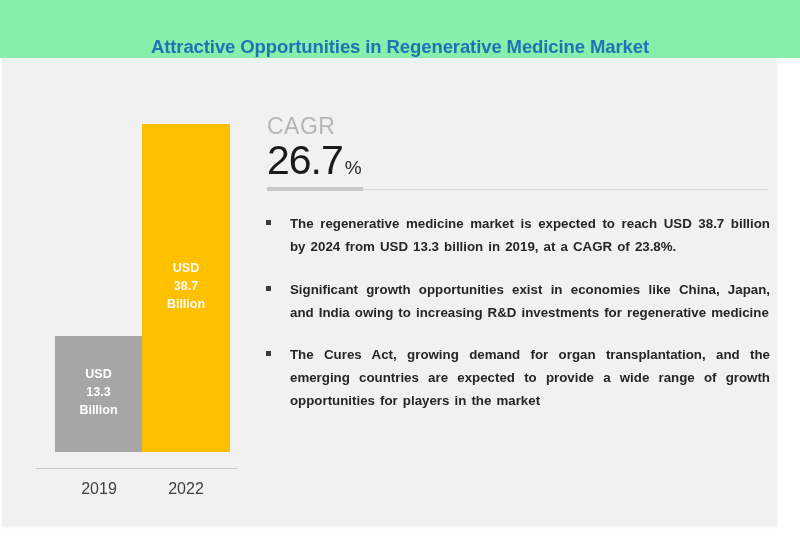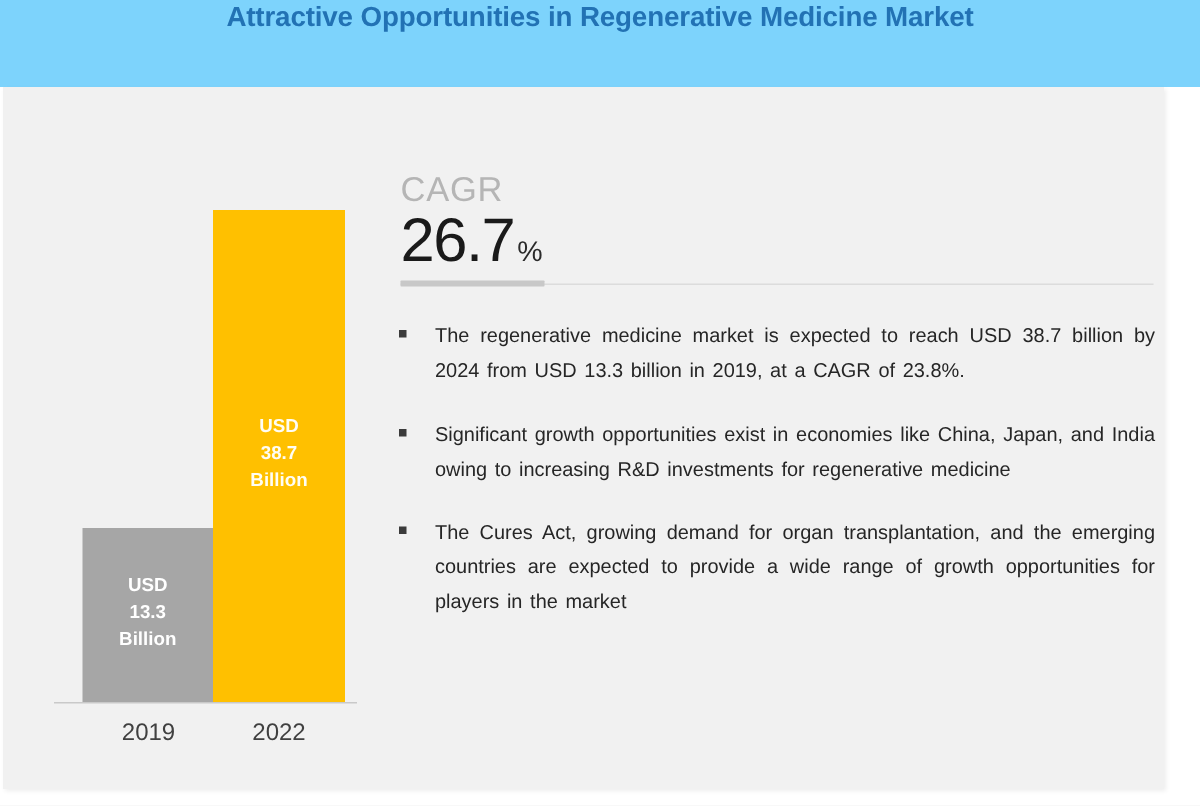--- a/index.html
+++ b/index.html
@@ -16,23 +16,23 @@
   }
 
   
   #title-bar {
     position: absolute;
     left: 0;
     top: 0;
     width: 800px;
     height: 58px;
     display: flex;
-    align-items: flex-start;
+    align-items: flex-end;
     justify-content: center;
-    background: #7dd3fc;
+    background: #86efac;
   }
   #page-title {
     font-size: 18.5px;
     font-weight: bold;
     color: #2272b4;
     letter-spacing: -0.1px;
     white-space: nowrap;
     font-stretch: condensed;
   }
 
@@ -58,21 +58,21 @@
   
   #chart-area {
     position: absolute;
     left: 0px;
     top: 0px;
     width: 250px;
     height: 468px;
   }
   .bar {
     position: absolute;
-    bottom: 58px;
+    bottom: 74px;
     display: flex;
     flex-direction: column;
     align-items: center;
     justify-content: center;
     line-height: 1.45;
     font-size: 12.5px;
     font-weight: bold;
     color: #ffffff;
     box-sizing: border-box;
     padding-bottom: 4px;
@@ -187,20 +187,21 @@
     margin-right: 19px;
     flex: 0 0 auto;
   }
   .bullet-text {
     font-size: 13.3px;
     color: #262626;
     line-height: 1.72;
     text-align: justify;
     width: 480px;
     word-spacing: 1.4px;
+    font-weight: bold;
   }
 </style>
 </head>
 <body>
 
 <div id="title-bar">
   <div id="page-title">Attractive Opportunities in Regenerative Medicine Market</div>
 </div>
 
 <div id="panel">

